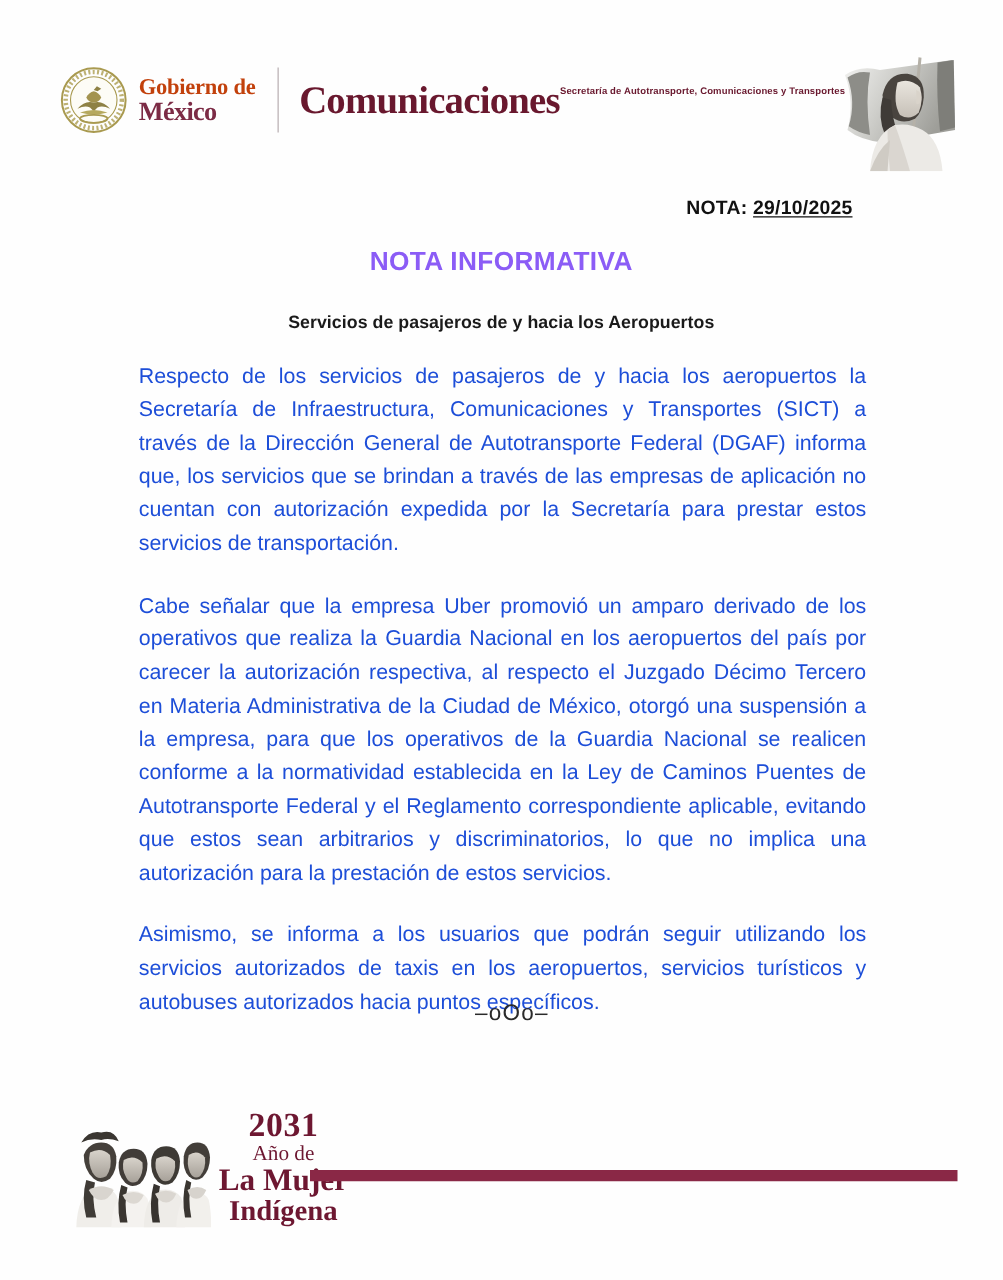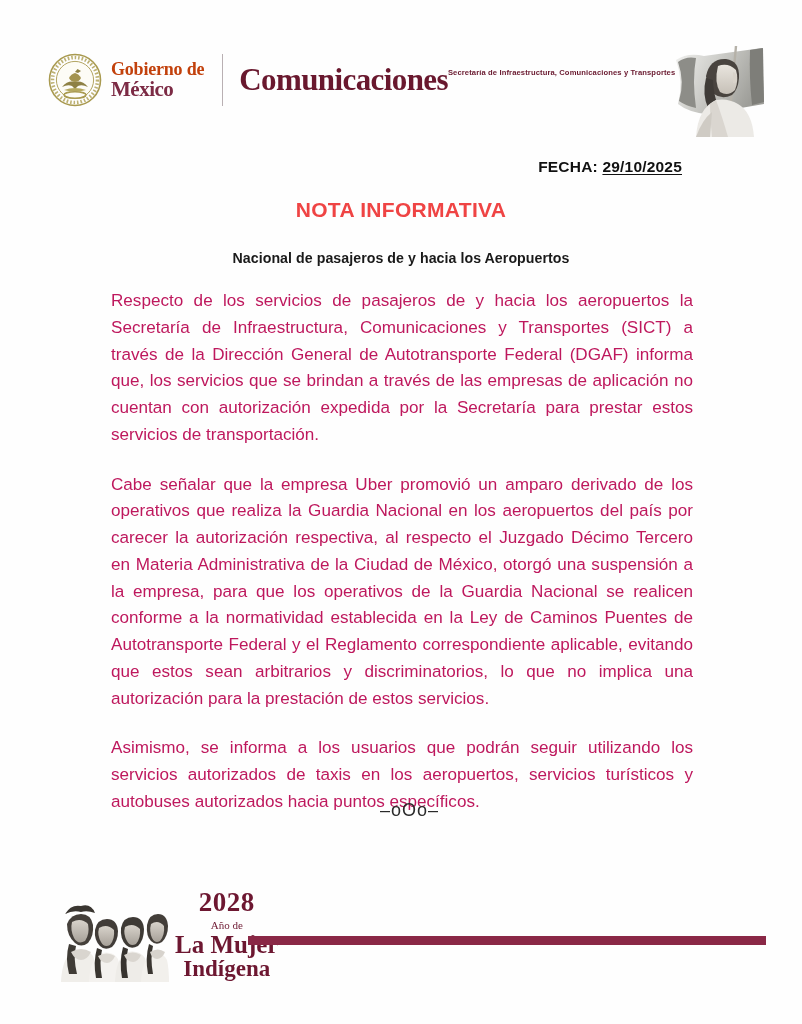--- a/index.html
+++ b/index.html
@@ -116,21 +116,21 @@
 
   
   .doc-title {
     position: absolute;
     top: 198px;
     left: 0;
     right: 0;
     text-align: center;
     font-size: 21px;
     font-weight: 700;
-    color: #ef4444;
+    color: #8b5cf6;
     letter-spacing: 0.3px;
   }
   .doc-subtitle {
     position: absolute;
     top: 250px;
     left: 0;
     right: 0;
     text-align: center;
     font-size: 14.2px;
     font-weight: 700;
@@ -141,21 +141,21 @@
   
   .body-copy {
     position: absolute;
     top: 288px;
     left: 111px;
     width: 582px;
   }
   .para {
     font-size: 17.1px;
     line-height: 1.565;
-    color: #be185d;
+    color: #1d4ed8;
     text-align: justify;
     text-justify: inter-word;
     margin: 0 0 23px 0;
   }
   .closing-mark {
     position: absolute;
     top: 800px;
     left: 0;
     right: 0;
     text-align: center;
@@ -192,21 +192,21 @@
     font-family: "Liberation Serif", serif;
     color: #6d1731;
     line-height: 1;
   }
   .year-num {
     font-size: 27px;
     font-weight: 700;
     letter-spacing: 0.5px;
   }
   .year-lbl {
-    font-size: 11px;
+    font-size: 17px;
     font-weight: 400;
     margin-top: 2px;
   }
   .year-l1 {
     font-size: 25px;
     font-weight: 700;
     margin-top: 2px;
   }
   .year-l2 {
     font-size: 23px;
@@ -254,21 +254,21 @@
 
       <span class="gob-block">
         <span class="gob-small">Gobierno de</span>
         <span class="gob-big">México</span>
       </span>
 
       <span class="divider-v"></span>
 
       <span class="dep-block">
         <span class="dep-title">Comunicaciones</span>
-        <span class="dep-sub">Secretaría de Infraestructura, Comunicaciones  y Transportes</span>
+        <span class="dep-sub">Secretaría de Autotransporte, Comunicaciones  y Transportes</span>
       </span>
     </div>
   </div>
 
   <span class="flag-photo">
     <svg viewBox="0 0 108 95" width="108" height="95" aria-hidden="true">
       <defs>
         <linearGradient id="fabric" x1="0" y1="0" x2="1" y2="0.4">
           <stop offset="0%" stop-color="#f2f2f0"></stop>
           <stop offset="45%" stop-color="#cfcfcb"></stop>
@@ -291,26 +291,26 @@
       <path d="M67 30 Q72 32 71 38 Q70 42 67 41 Z" fill="#d9d3ca"></path>
       <path d="M40 36 Q36 52 42 66 Q48 72 52 64 Q47 50 47 38 Z" fill="#3f3b37"></path>
 
       <path d="M30 95 Q32 66 50 58 Q62 56 72 62 Q86 70 88 95 Z" fill="#eceae6"></path>
       <path d="M50 58 Q56 74 62 95 L46 95 Q44 74 44 62 Z" fill="#dad6d0"></path>
       <path d="M30 95 Q36 78 46 70 L44 95 Z" fill="#cfcbc4"></path>
     </svg>
   </span>
 
   <div class="date-line">
-    <span>FECHA:</span>
+    <span>NOTA:</span>
     <span class="date-val">29/10/2025</span>
   </div>
 
   <div class="doc-title">NOTA INFORMATIVA</div>
-  <div class="doc-subtitle">Nacional de pasajeros de y hacia los Aeropuertos</div>
+  <div class="doc-subtitle">Servicios de pasajeros de y hacia los Aeropuertos</div>
 
   <div class="body-copy">
     <p class="para">Respecto de los servicios de pasajeros de y hacia los aeropuertos la Secretaría de Infraestructura, Comunicaciones y Transportes (SICT) a través de la Dirección General de Autotransporte Federal (DGAF) informa que, los servicios que se brindan a través de las empresas de aplicación no cuentan con autorización expedida por la Secretaría para prestar estos servicios de transportación.</p>
     <p class="para">Cabe señalar que la empresa Uber promovió un amparo derivado de los operativos que realiza la Guardia Nacional en los aeropuertos del país por carecer la autorización respectiva, al respecto el Juzgado Décimo Tercero en Materia Administrativa de la Ciudad de México, otorgó una suspensión a la empresa, para que los operativos de la Guardia Nacional se realicen conforme a la normatividad establecida en la Ley de Caminos Puentes de Autotransporte Federal y el Reglamento correspondiente aplicable, evitando que estos sean arbitrarios y discriminatorios, lo que no implica una autorización para la prestación de estos servicios.</p>
     <p class="para">Asimismo, se informa a los usuarios que podrán seguir utilizando los servicios autorizados de taxis en los aeropuertos, servicios turísticos y autobuses autorizados hacia puntos específicos.</p>
   </div>
 
   <div class="closing-mark">–oOo–</div>
 
   <div class="footer">
@@ -345,21 +345,21 @@
           <path d="M67 55 Q76 50 84 55 Q81 62 76 62 Q70 62 67 55 Z" fill="#dad6d0"></path>
 
           <path d="M84 82 Q85 59 96 54 Q106 52 110 60 Q112 69 112 82 Z" fill="#f2f0ec"></path>
           <path d="M90 25 Q92 14 101 14 Q110 14 111 26 Q111 36 105 42 Q99 46 94 41 Q89 36 90 25 Z" fill="#433e39"></path>
           <path d="M94 24 Q101 19 107 26 Q108 35 103 41 Q98 44 95 38 Q92 31 94 24 Z" fill="url(#wskin)"></path>
           <path d="M92 44 Q88 58 91 74 L96 74 Q93 58 96 46 Z" fill="#3a3631"></path>
           <path d="M93 52 Q101 47 108 52 Q105 59 100 59 Q95 59 93 52 Z" fill="#d7d3cd"></path>
         </svg>
       </span>
       <span class="year-block">
-        <span class="year-num">2028</span><br>
+        <span class="year-num">2031</span><br>
         <span class="year-lbl">Año de</span><br>
         <span class="year-l1">La Mujer</span><br>
         <span class="year-l2">Indígena</span>
       </span>
     </div>
 
     <div class="footer-bar"></div>
   </div>
 
 </div>

